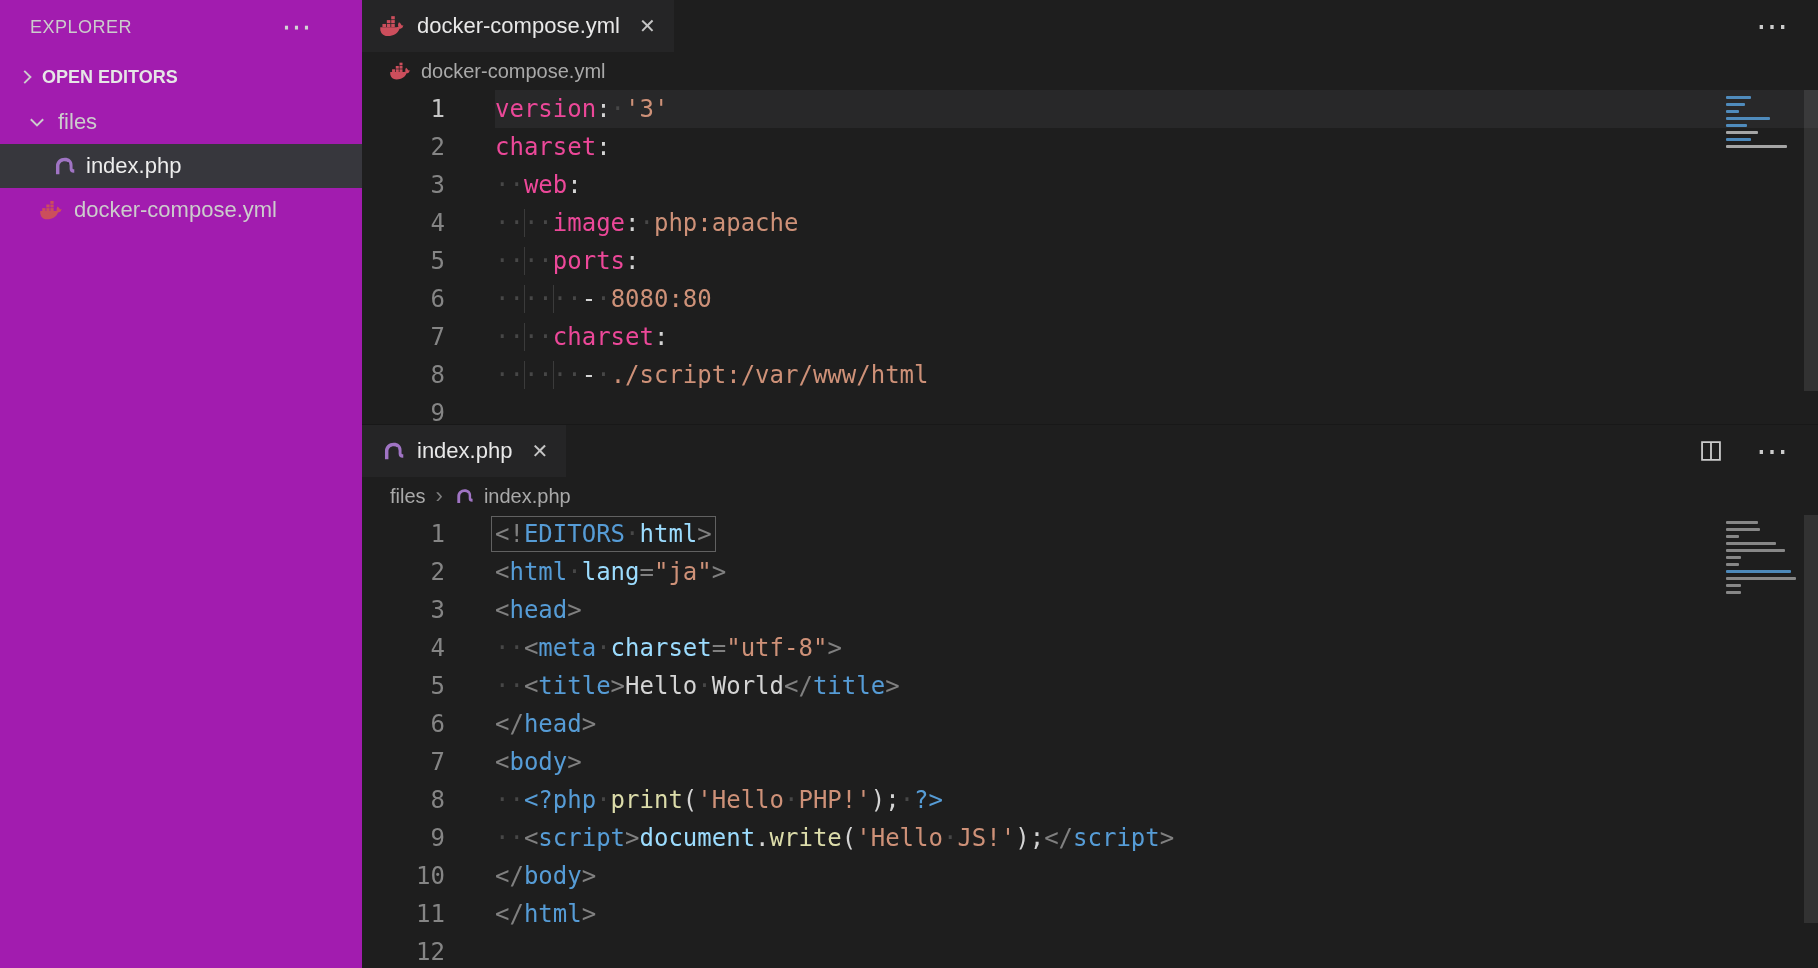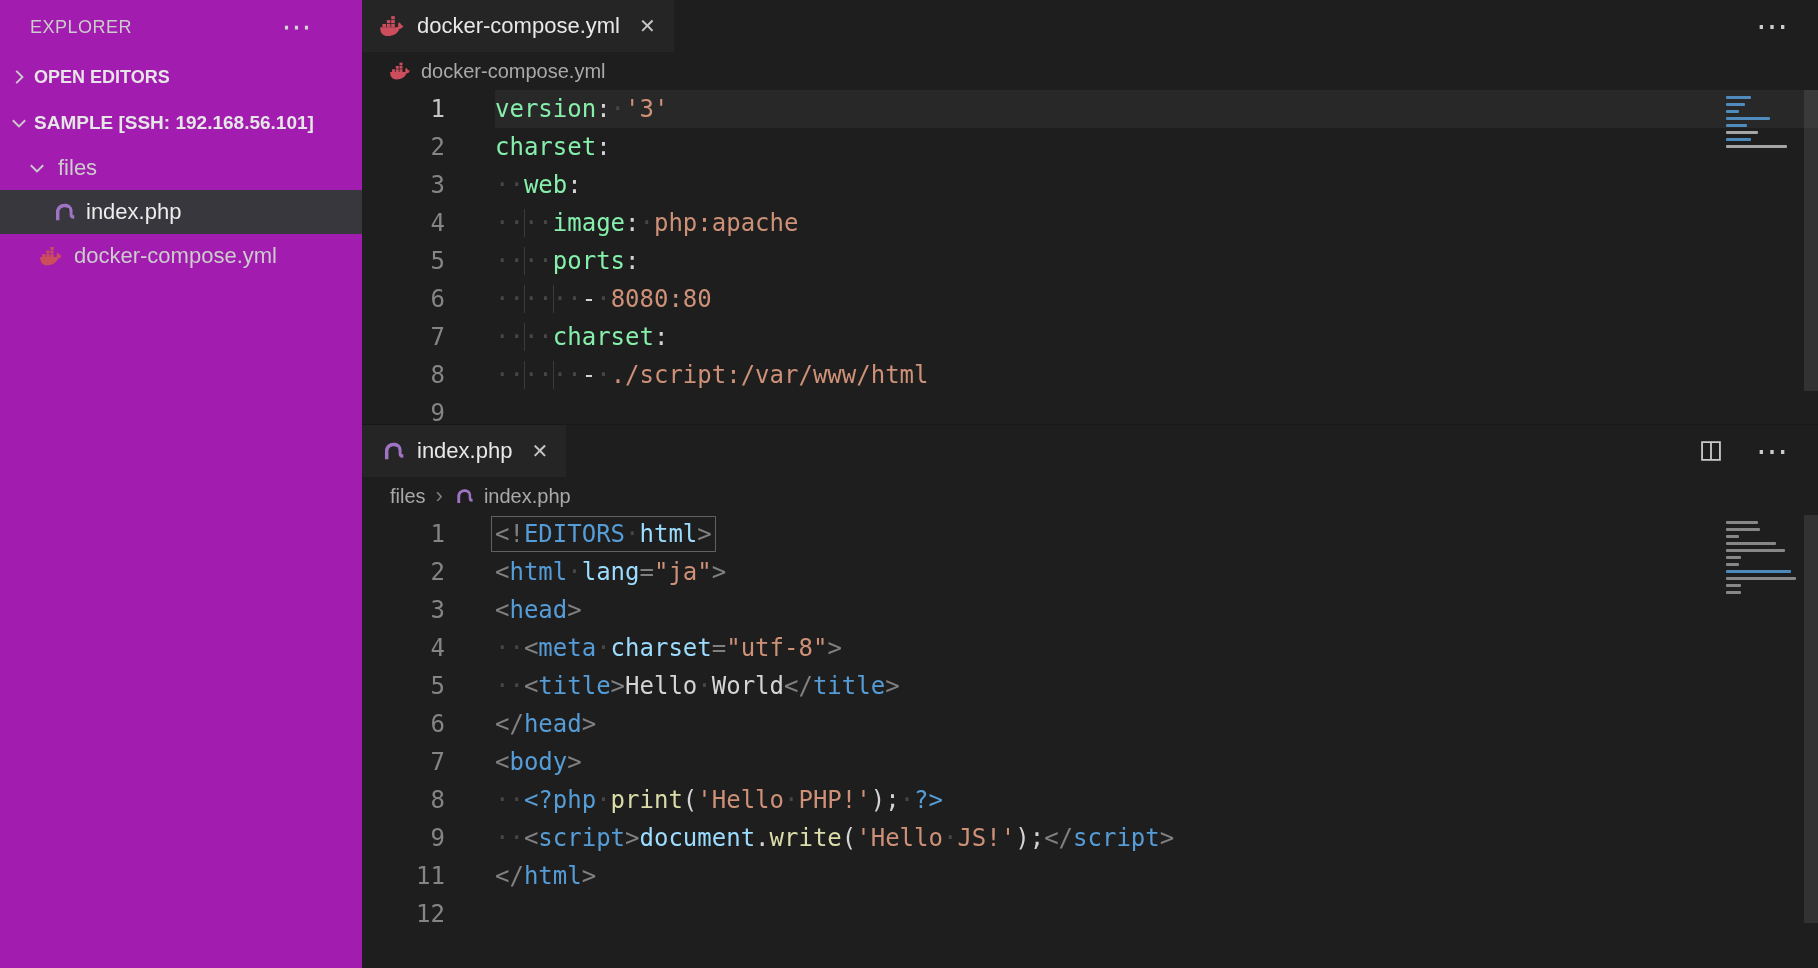--- a/index.html
+++ b/index.html
@@ -3,21 +3,21 @@
 <meta charset="utf-8">
 <style>
   html,body{margin:0;padding:0;background:#1e1e1e;}
   body{width:1818px;height:968px;overflow:hidden;font-family:"Liberation Sans",sans-serif;-webkit-font-smoothing:antialiased;}
   .root{display:flex;width:100%;height:100%;}
 
   
   .sidebar{width:362px;flex-shrink:0;background:#a21caf;color:#cccccc;overflow:hidden;}
   .sb-header{height:54px;display:flex;align-items:center;justify-content:space-between;padding:0 50px 0 30px;font-size:18px;letter-spacing:.5px;color:#cccccc;}
   .sb-more{font-size:30px;line-height:10px;color:#d4d4d4;cursor:pointer;}
-  .sb-section{height:46px;display:flex;align-items:center;gap:4px;padding-left:8px;font-weight:700;color:#e6e6e6;cursor:pointer;}
+  .sb-section{height:46px;display:flex;align-items:center;gap:4px;padding-left:16px;font-weight:700;color:#e6e6e6;cursor:pointer;}
   .sb-section .seclabel{font-size:18px;}
   .sb-section.workspace .seclabel{font-size:19px;}
   .icon{display:inline-flex;align-items:center;justify-content:center;}
   .chev{width:22px;height:22px;flex-shrink:0;}
   .tree-row{height:44px;display:flex;align-items:center;gap:10px;font-size:22px;color:#cccccc;cursor:pointer;}
   .tree-row .ticon{width:24px;height:24px;flex-shrink:0;}
   .tree-row.folder .ticon{width:22px;height:22px;}
   .tree-row.lvl1.folder{padding-left:26px;}
   .tree-row.lvl1.file{padding-left:40px;}
   .tree-row.lvl2{padding-left:52px;}
@@ -43,21 +43,21 @@
   .crumb-sep{color:#7f7f7f;font-size:22px;}
 
   .code{position:relative;flex:1;overflow:hidden;font-family:"DejaVu Sans Mono",monospace;font-size:24px;}
   .code-row{display:flex;height:38px;}
   .gutter{width:133px;flex-shrink:0;box-sizing:border-box;text-align:right;padding-right:50px;color:#858585;line-height:38px;font-size:24px;}
   .code-row.hl .gutter{color:#c6c6c6;}
   .lc{flex:1;line-height:38px;white-space:pre;min-width:0;}
   .code-row.hl .lc{background:#282829;}
   .boxed{outline:1px solid #616161;outline-offset:3px;}
 
-  .t-key{color:#86efac;} .t-tag{color:#569cd6;} .t-attr{color:#9cdcfe;}
+  .t-key{color:#ec4899;} .t-tag{color:#569cd6;} .t-attr{color:#9cdcfe;}
   .t-str{color:#ce9178;} .t-punct{color:#808080;} .t-plain{color:#d4d4d4;}
   .t-fn{color:#dcdcaa;}
   .t-ws,.t-ind0,.t-ind{color:#474747;}
   .t-ind{box-shadow:inset 1px 0 0 #3b3b3b;}
 
   .minimap{position:absolute;top:6px;right:20px;width:72px;}
   .mm-bar{height:3px;margin-bottom:4px;border-radius:1px;opacity:.85;}
   .scrollbar{position:absolute;top:0;right:0;width:14px;height:100%;}
   .scrollbar .thumb{width:100%;height:90%;background:rgba(121,121,121,0.22);}
 </style>
@@ -71,28 +71,20 @@
       <span>EXPLORER</span>
       <span class="sb-more">⋯</span>
     </div>
     <div class="sb-section">
       <span class="icon chev">
           <svg viewBox="0 0 16 16" width="100%" height="100%">
             <path d="M6 3.5L10.5 8 6 12.5" stroke="#cccccc" stroke-width="1.4" fill="none"></path>
           </svg>
         </span>
       <span class="seclabel">OPEN EDITORS</span>
-    </div>
-    <div class="sb-section workspace">
-      <span class="icon chev">
-          <svg viewBox="0 0 16 16" width="100%" height="100%">
-            <path d="M3.5 6l4.5 4.5L12.5 6" stroke="#cccccc" stroke-width="1.4" fill="none"></path>
-          </svg>
-        </span>
-      <span class="seclabel">SAMPLE [SSH: 192.168.56.101]</span>
     </div>
     <div id="tree">
         <div class="tree-row lvl1 folder">
           <span class="icon ticon">
             <svg viewBox="0 0 16 16" width="100%" height="100%">
               <path d="M3.5 6l4.5 4.5L12.5 6" stroke="#cccccc" stroke-width="1.4" fill="none"></path>
             </svg>
           </span>
           <span>files</span>
         </div>
@@ -291,20 +283,24 @@
             </div>
             <div class="code-row">
               <span class="gutter">8</span>
               <span class="lc"><span class="t-ind0">··</span><span class="t-tag">&lt;?php</span><span class="t-ws">·</span><span class="t-fn">print</span><span class="t-plain">(</span><span class="t-str">'Hello</span><span class="t-ws">·</span><span class="t-str">PHP!'</span><span class="t-plain">);</span><span class="t-ws">·</span><span class="t-tag">?&gt;</span></span>
             </div>
             <div class="code-row">
               <span class="gutter">9</span>
               <span class="lc"><span class="t-ind0">··</span><span class="t-punct">&lt;</span><span class="t-tag">script</span><span class="t-punct">&gt;</span><span class="t-attr">document</span><span class="t-plain">.</span><span class="t-fn">write</span><span class="t-plain">(</span><span class="t-str">'Hello</span><span class="t-ws">·</span><span class="t-str">JS!'</span><span class="t-plain">);</span><span class="t-punct">&lt;/</span><span class="t-tag">script</span><span class="t-punct">&gt;</span></span>
             </div>
             <div class="code-row">
+              <span class="gutter">10</span>
+              <span class="lc"><span class="t-punct">&lt;/</span><span class="t-tag">body</span><span class="t-punct">&gt;</span></span>
+            </div>
+            <div class="code-row">
               <span class="gutter">11</span>
               <span class="lc"><span class="t-punct">&lt;/</span><span class="t-tag">html</span><span class="t-punct">&gt;</span></span>
             </div>
             <div class="code-row">
               <span class="gutter">12</span>
               <span class="lc"></span>
             </div>
           </div>
         <div class="minimap">
             <div class="mm-bar" style="width: 32px; background: rgb(154, 154, 154);"></div>

